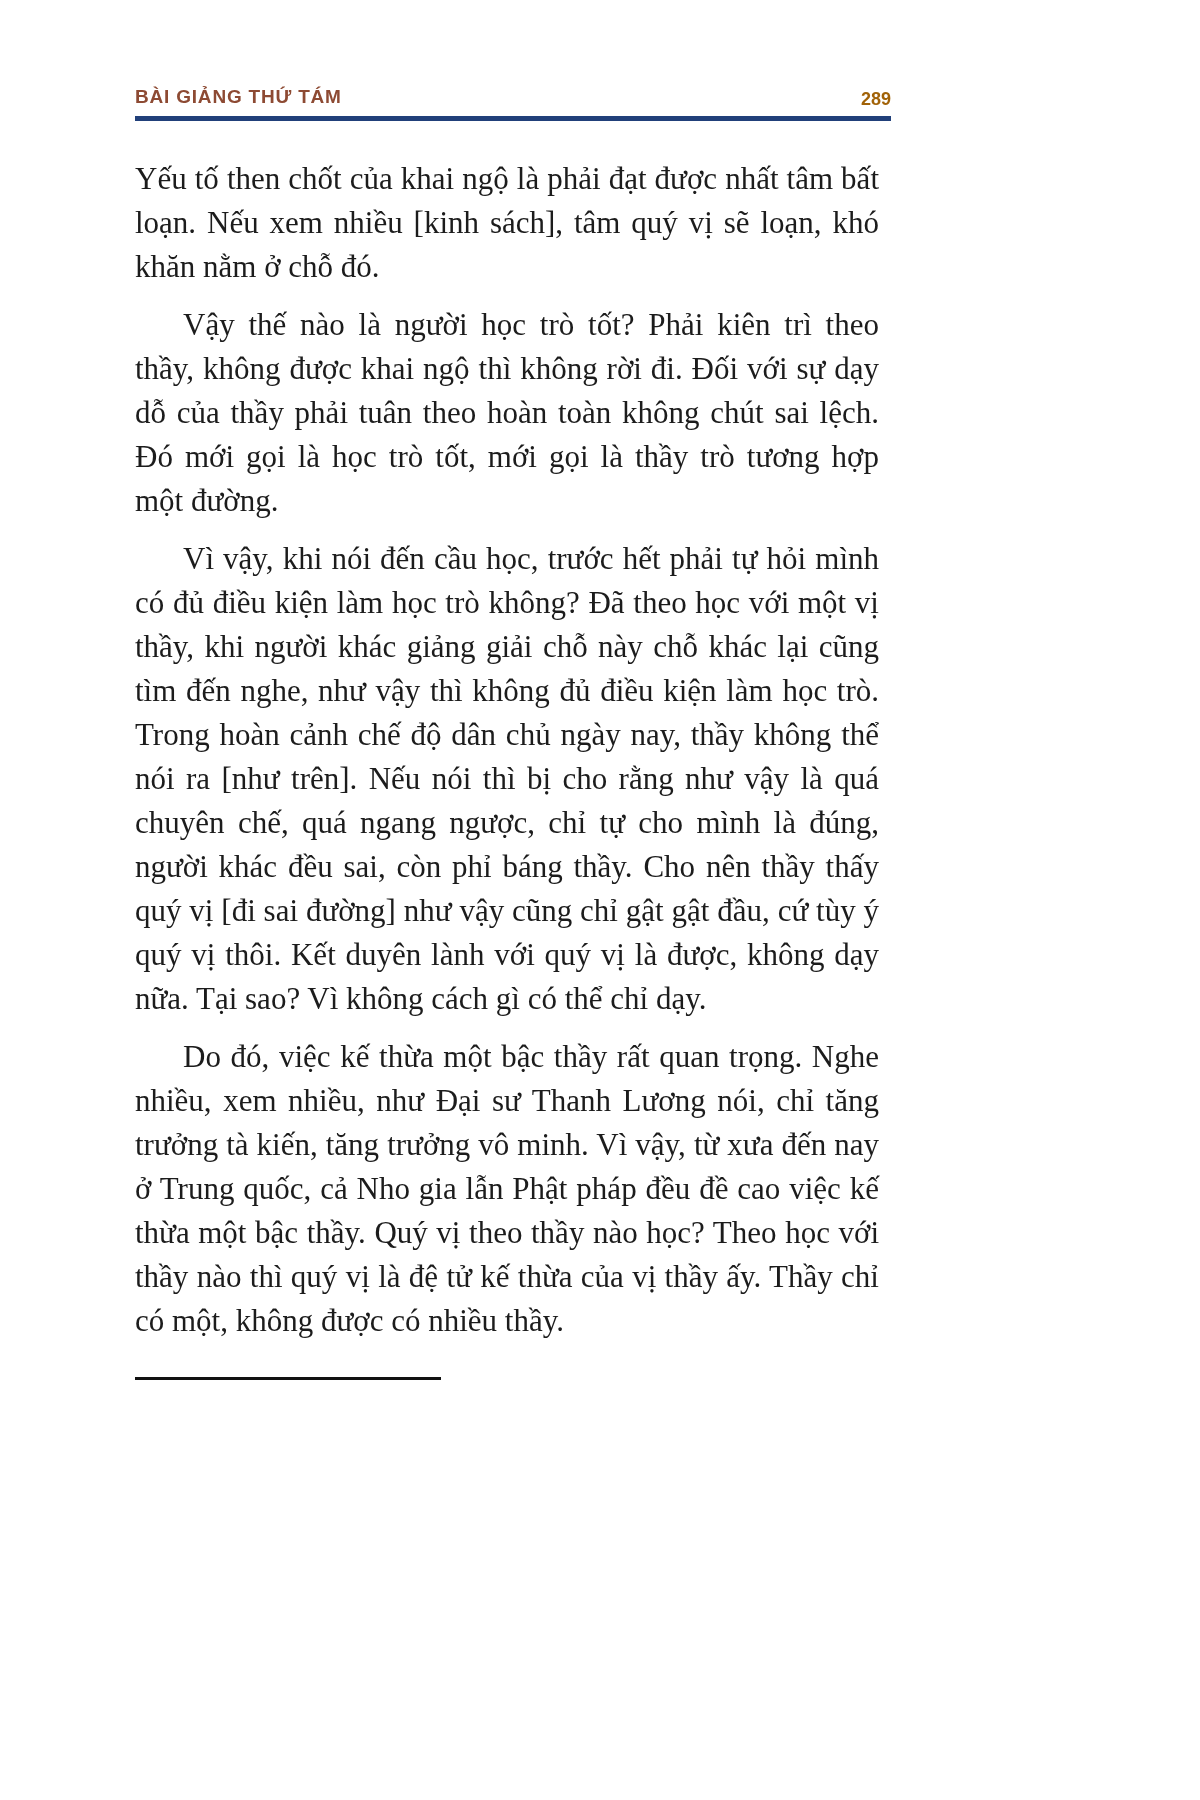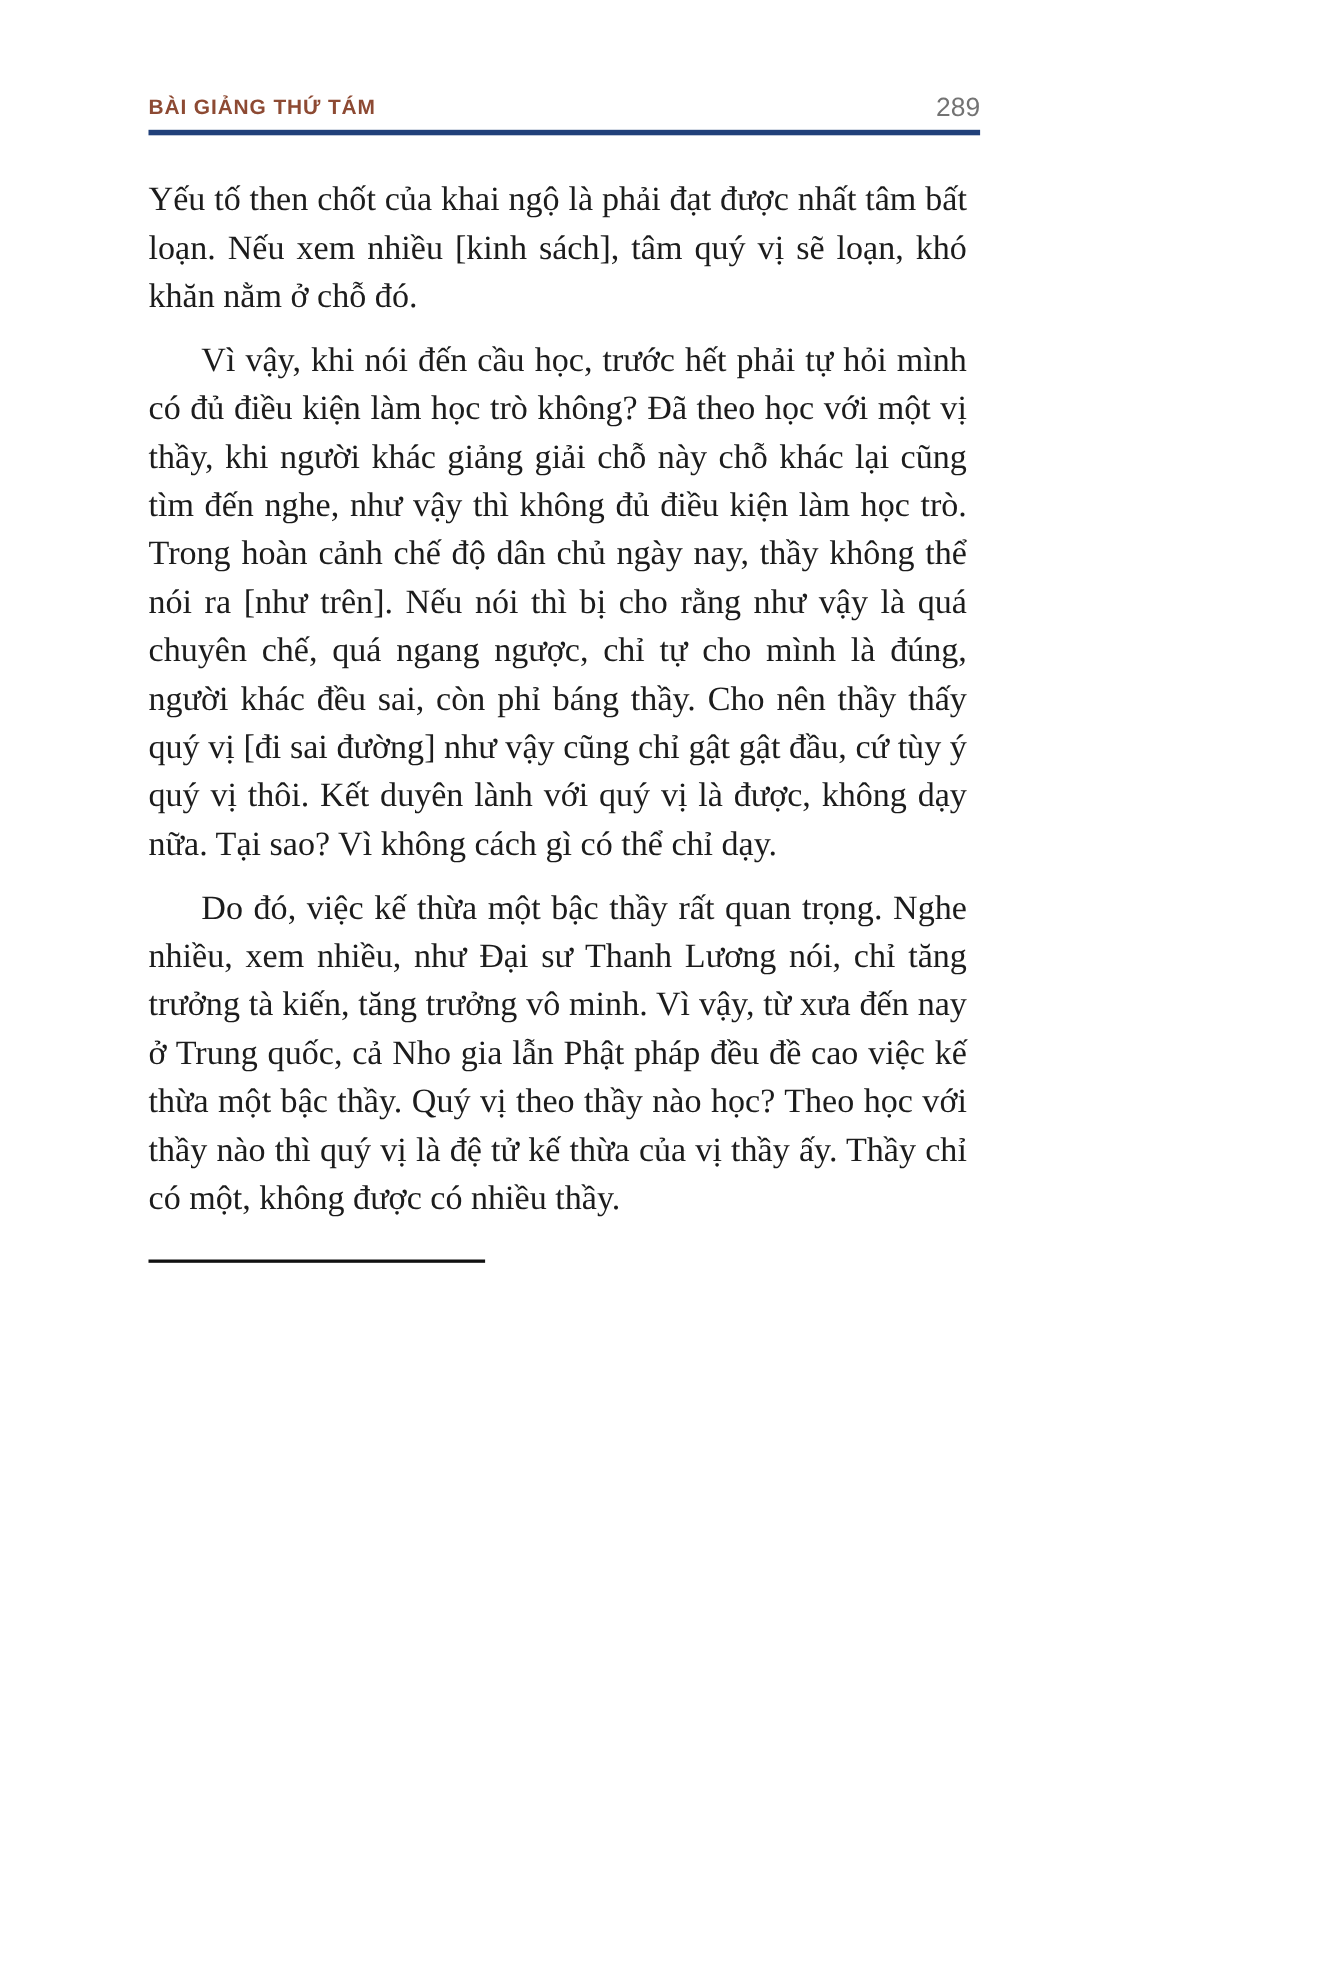--- a/index.html
+++ b/index.html
@@ -20,23 +20,23 @@
     align-items: flex-end;
     font-family: "Liberation Sans", sans-serif;
   }
   .running-title {
     color: #8d4a33;
     font-weight: bold;
     font-size: 19px;
     letter-spacing: 0.8px;
   }
   .page-number {
-    color: #737373;
-    font-weight: normal;
-    font-size: 24px;
+    color: #a16207;
+    font-weight: bold;
+    font-size: 18px;
     line-height: 1;
   }
   .header-rule {
     height: 5px;
     background: #21407a;
     margin-top: 8px;
   }
   main { display: block; margin-top: 36px; }
   .para {
     font-size: 31px;
@@ -78,20 +78,21 @@
   <header>
     <div class="header-row">
       <span class="running-title">BÀI GIẢNG THỨ TÁM</span>
       <span class="page-number">289</span>
     </div>
     <div class="header-rule"></div>
   </header>
 
   <main>
     <p class="para no-indent">Yếu tố then chốt của khai ngộ là phải đạt được nhất tâm bất loạn. Nếu xem nhiều [kinh sách], tâm quý vị sẽ loạn, khó khăn nằm ở chỗ đó.</p>
+    <p class="para">Vậy thế nào là người học trò tốt? Phải kiên trì theo thầy, không được khai ngộ thì không rời đi. Đối với sự dạy dỗ của thầy phải tuân theo hoàn toàn không chút sai lệch. Đó mới gọi là học trò tốt, mới gọi là thầy trò tương hợp một đường.</p>
     <p class="para">Vì vậy, khi nói đến cầu học, trước hết phải tự hỏi mình có đủ điều kiện làm học trò không? Đã theo học với một vị thầy, khi người khác giảng giải chỗ này chỗ khác lại cũng tìm đến nghe, như vậy thì không đủ điều kiện làm học trò. Trong hoàn cảnh chế độ dân chủ ngày nay, thầy không thể nói ra [như trên]. Nếu nói thì bị cho rằng như vậy là quá chuyên chế, quá ngang ngược, chỉ tự cho mình là đúng, người khác đều sai, còn phỉ báng thầy. Cho nên thầy thấy quý vị [đi sai đường] như vậy cũng chỉ gật gật đầu, cứ tùy ý quý vị thôi. Kết duyên lành với quý vị là được, không dạy nữa. Tại sao? Vì không cách gì có thể chỉ dạy.</p>
     <p class="para">Do đó, việc kế thừa một bậc thầy rất quan trọng. Nghe nhiều, xem nhiều, như Đại sư Thanh Lương nói, chỉ tăng trưởng tà kiến, tăng trưởng vô minh. Vì vậy, từ xưa đến nay ở Trung quốc, cả Nho gia lẫn Phật pháp đều đề cao việc kế thừa một bậc thầy. Quý vị theo thầy nào học? Theo học với thầy nào thì quý vị là đệ tử kế thừa của vị thầy ấy. Thầy chỉ có một, không được có nhiều thầy.</p>
   </main>
 
   <footer>
     <div class="footnote-rule"></div>
   </footer>
 
 </div>
 

